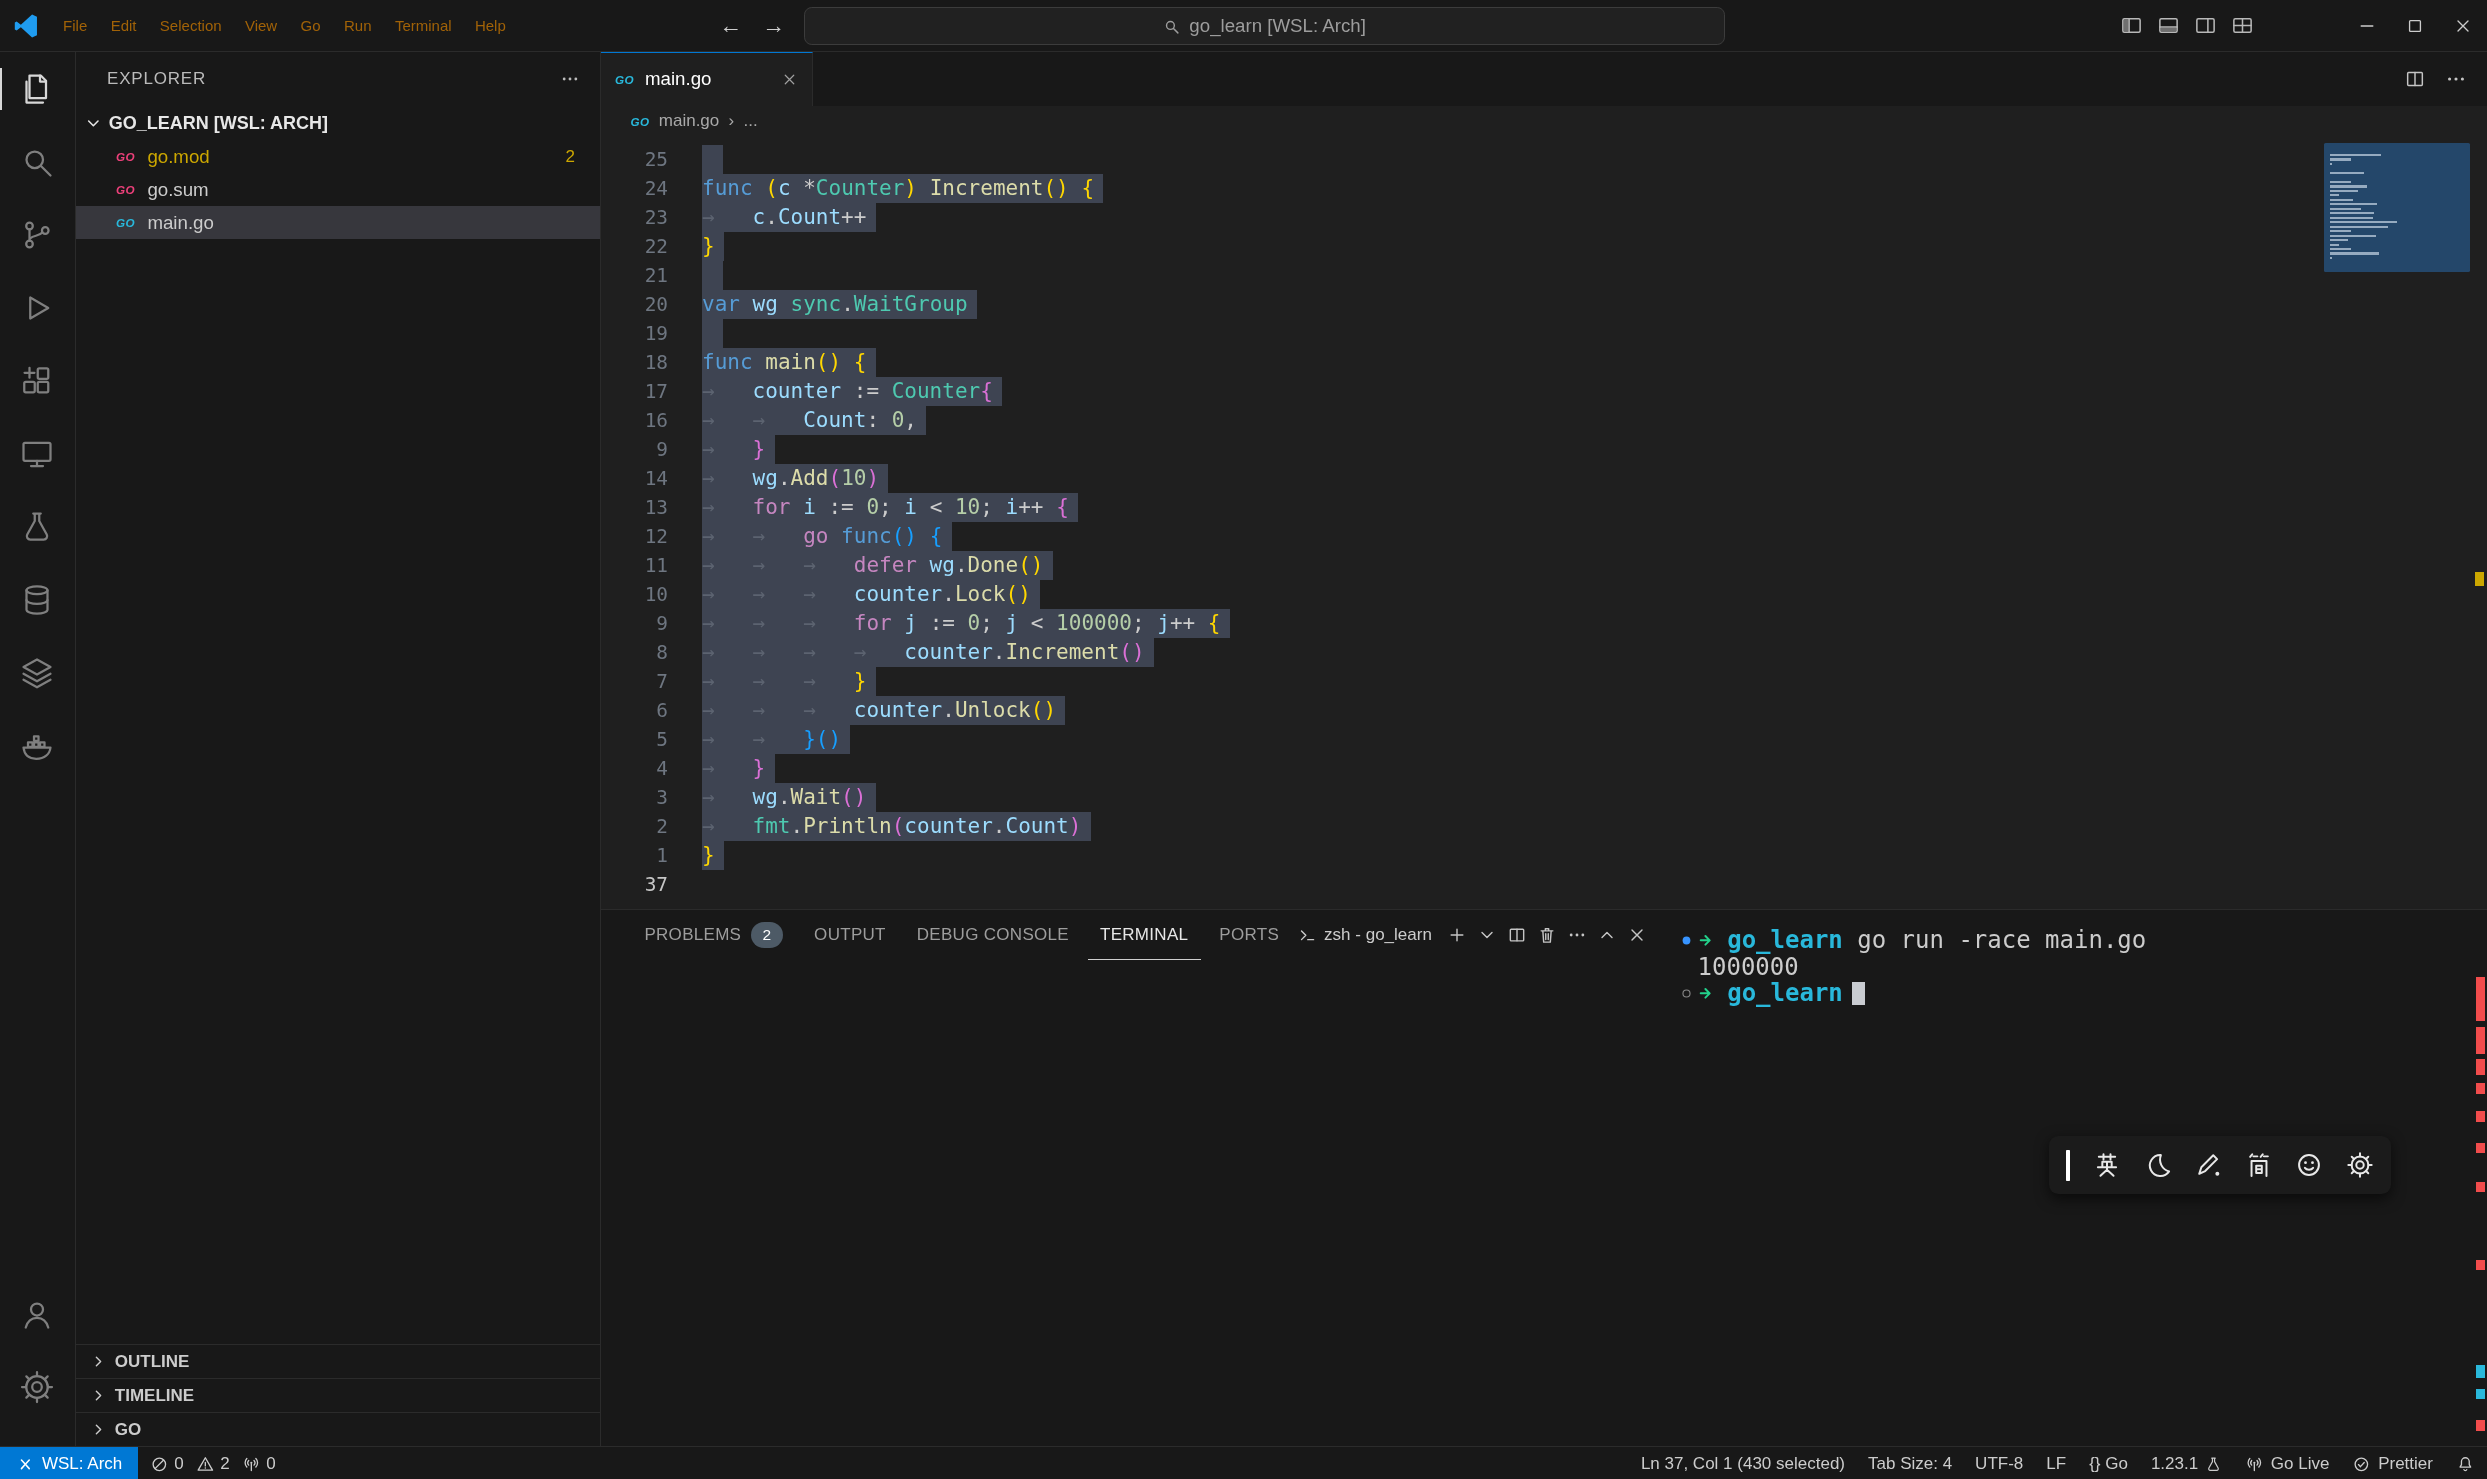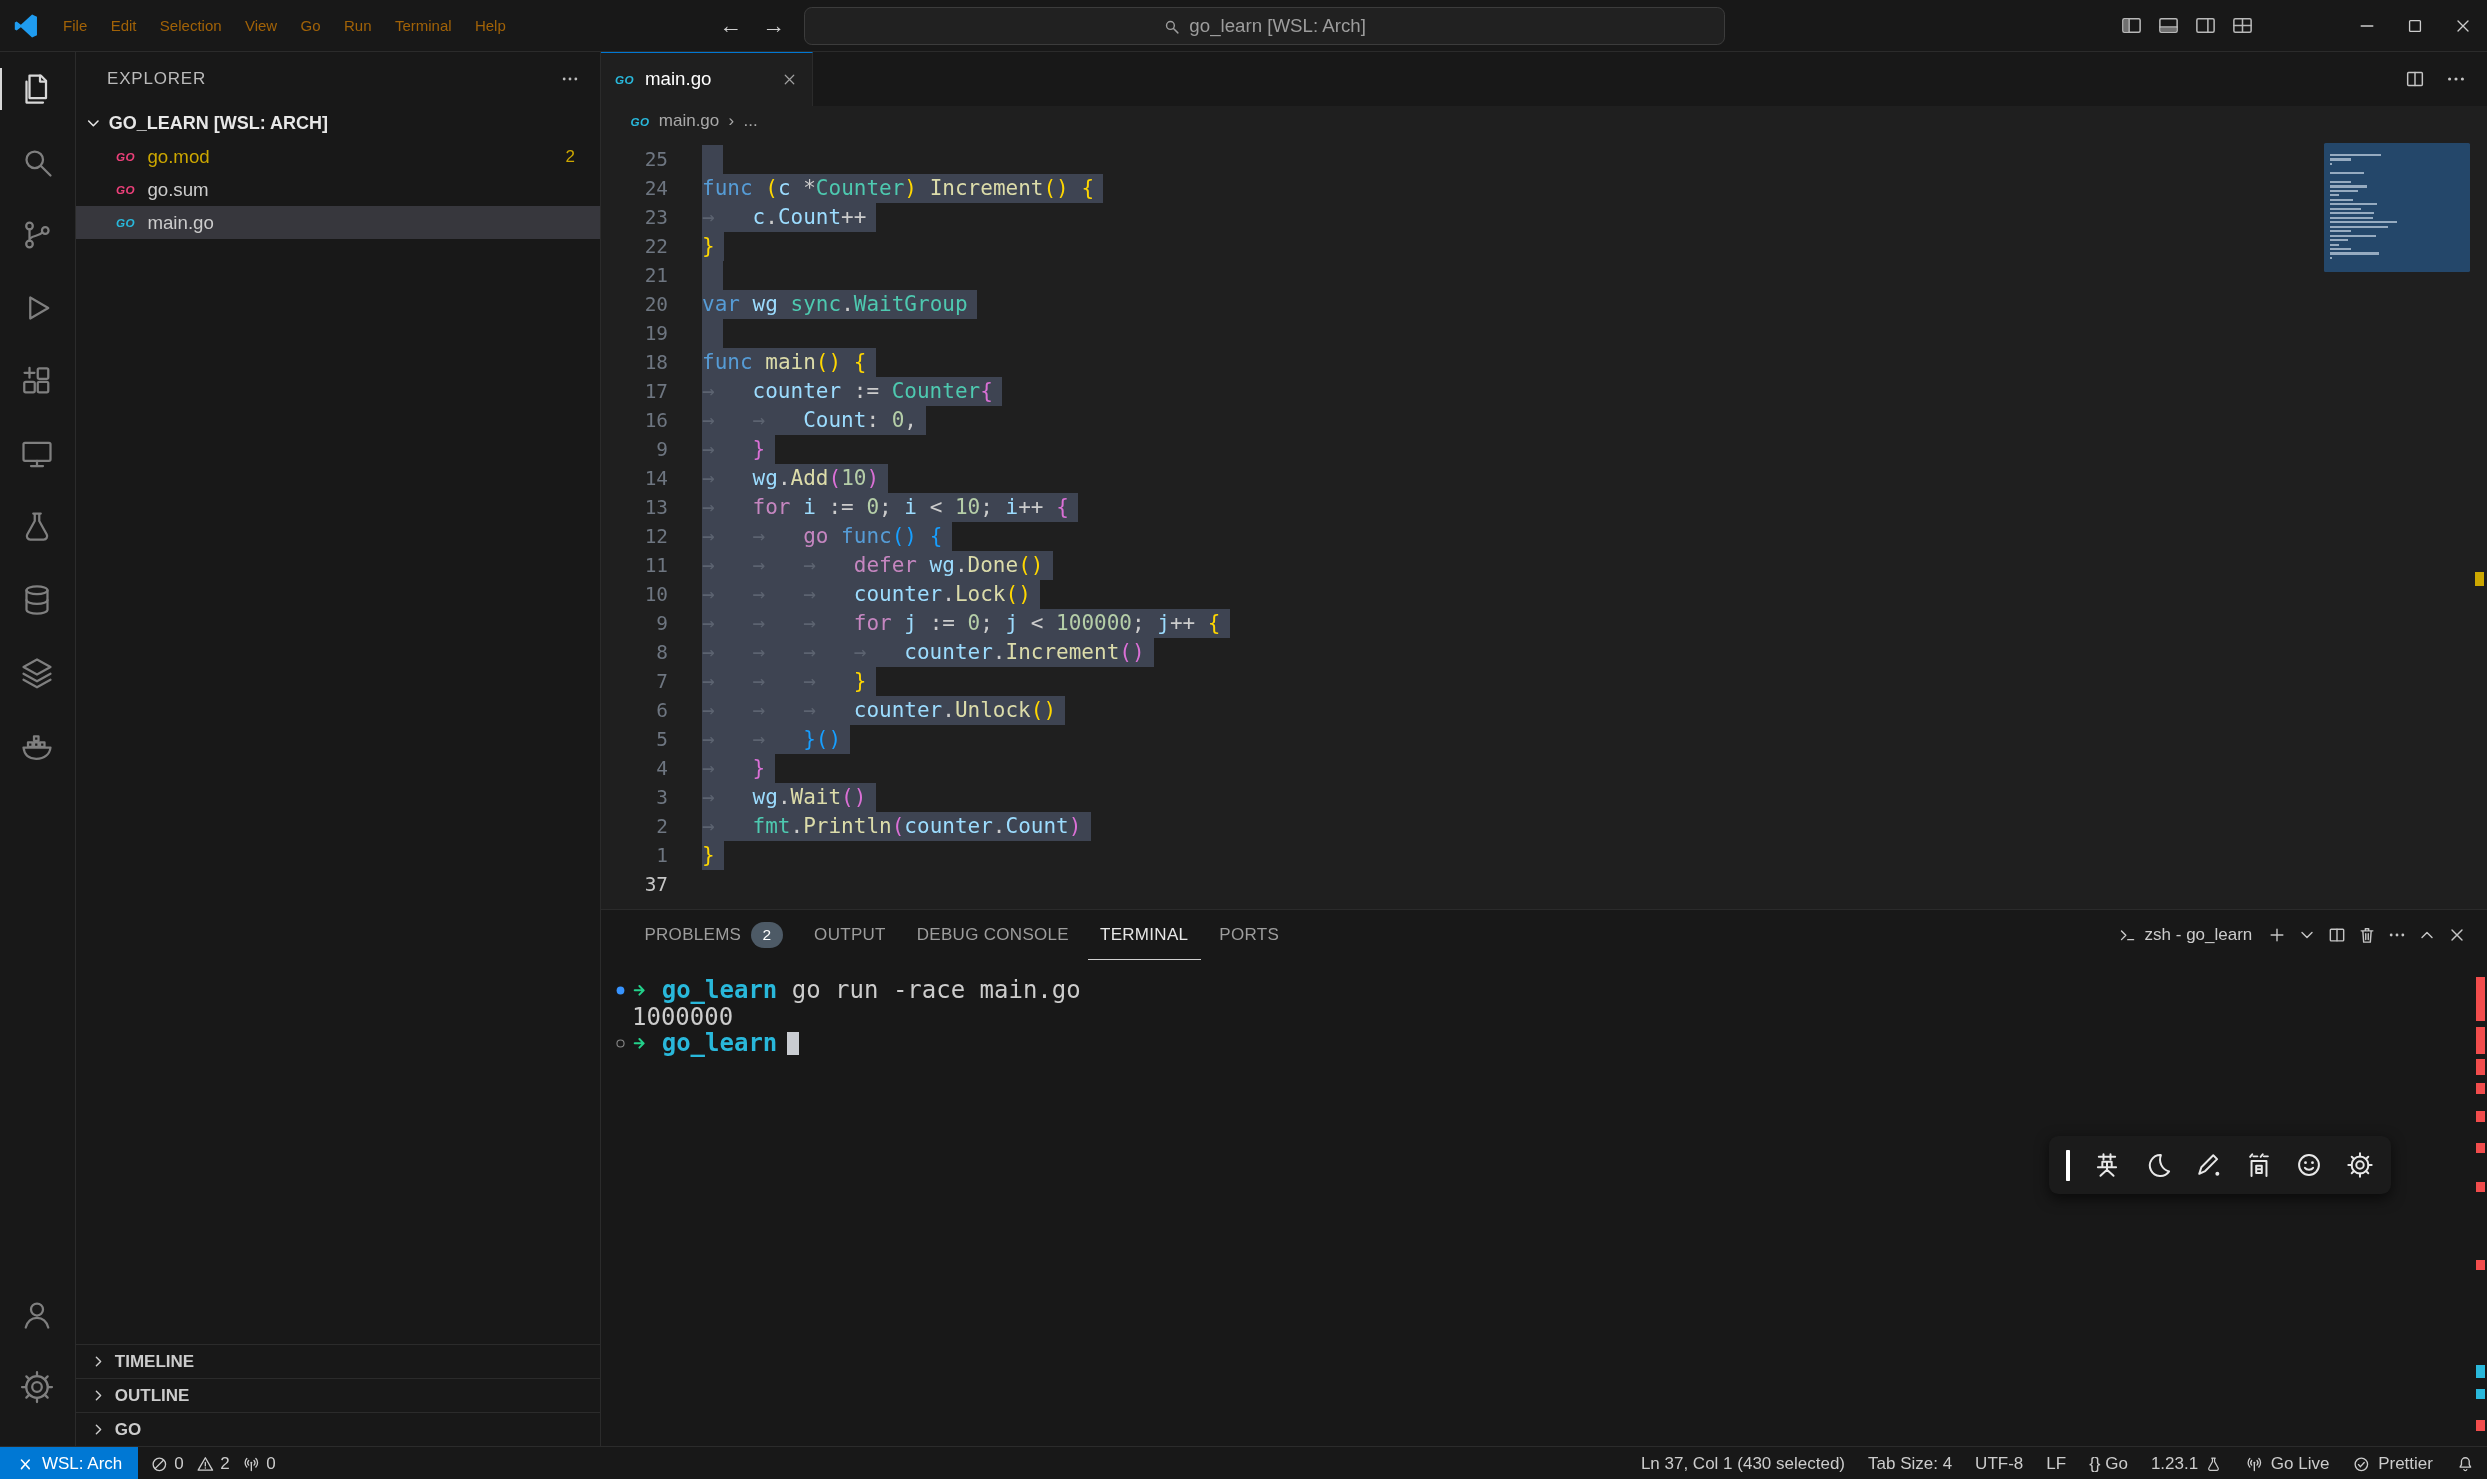--- a/index.html
+++ b/index.html
@@ -53,21 +53,21 @@
   .ltext.sel{background:var(--sel);padding-right:9.3px}
   .ltext.sel.empty{min-width:11.7px}
   .tk-k{color:var(--c-k)}.tk-c{color:var(--c-c)}.tk-t{color:var(--c-t)}.tk-f{color:var(--c-f)}
   .tk-v{color:var(--c-v)}.tk-n{color:var(--c-n)}.tk-d{color:var(--c-d)}.tk-w{color:var(--c-w)}
   .tk-b1{color:var(--c-b1)}.tk-b2{color:var(--c-b2)}.tk-b3{color:var(--c-b3)}
   .minimap{position:absolute;top:6.2px;right:17px;width:146px}
   .mm-block{background:rgba(38,79,120,.85);padding:6.2px 0 6.2px 6.2px;border-radius:1.6px}
   .mm-bar{height:2.3px;margin-bottom:2.2px;background:rgba(200,214,230,.7)}
   .ovr-mark{position:absolute;right:3.1px;width:9.3px}
   
-  .panel{height:536px;background:#181818;border-top:0.8px solid #2b2b2b;position:relative;display:flex;flex-direction:column}
+  .panel{height:536px;background:#181818;border-top:0.8px solid #2b2b2b;position:relative;display:flex;flex-direction:row}
   .panel-head{height:50px;display:flex;align-items:center;justify-content:space-between;padding:0 20px 0 31px}
   .ptabs{display:flex;height:100%}
   .ptab{display:flex;align-items:center;gap:9.3px;padding:0 12.4px;font-size:17px;color:#9d9d9d;letter-spacing:0.3px;border-bottom:1.6px solid transparent;margin-right:6.2px}
   .ptab.active{color:#e7e7e7;border-color:#cfcfcf}
   .pbadge{min-width:26.4px;height:26.4px;border-radius:13.2px;background:#4d5a66;color:#fff;display:flex;align-items:center;justify-content:center;font-size:15.5px;padding:0 3.1px}
   .pactions{display:flex;align-items:center;gap:10px;color:#c5c5c5}
   .term-chip{display:flex;align-items:center;gap:7.8px;color:#cccccc;font-size:17px;margin-right:4.7px}
   .panel-body{flex:1;padding:17px 0 0 31px;font-family:"DejaVu Sans Mono",monospace;font-size:24px;line-height:26.4px;color:var(--tfg);position:relative}
   .trow{position:relative;height:26.4px;display:flex;align-items:center;white-space:pre}
   .tmark{position:absolute;left:-20px;display:flex}
@@ -297,29 +297,29 @@
      </div>
         </div>
       <div class="sb-fill"></div>
       <div id="sbSections">
           <div class="sb-section">
      <span>
               <svg viewBox="0 0 24 24" width="17" height="17" fill="none" stroke="currentColor" stroke-width="2" stroke-linecap="round" stroke-linejoin="round">
                 <path d="M9 6l6 6-6 6"></path>
               </svg>
             </span>
-     <span>TIMELINE</span>
+     <span>OUTLINE</span>
    </div>
           <div class="sb-section">
      <span>
               <svg viewBox="0 0 24 24" width="17" height="17" fill="none" stroke="currentColor" stroke-width="2" stroke-linecap="round" stroke-linejoin="round">
                 <path d="M9 6l6 6-6 6"></path>
               </svg>
             </span>
-     <span>OUTLINE</span>
+     <span>TIMELINE</span>
    </div>
           <div class="sb-section">
      <span>
               <svg viewBox="0 0 24 24" width="17" height="17" fill="none" stroke="currentColor" stroke-width="2" stroke-linecap="round" stroke-linejoin="round">
                 <path d="M9 6l6 6-6 6"></path>
               </svg>
             </span>
      <span>GO</span>
    </div>
         </div>

